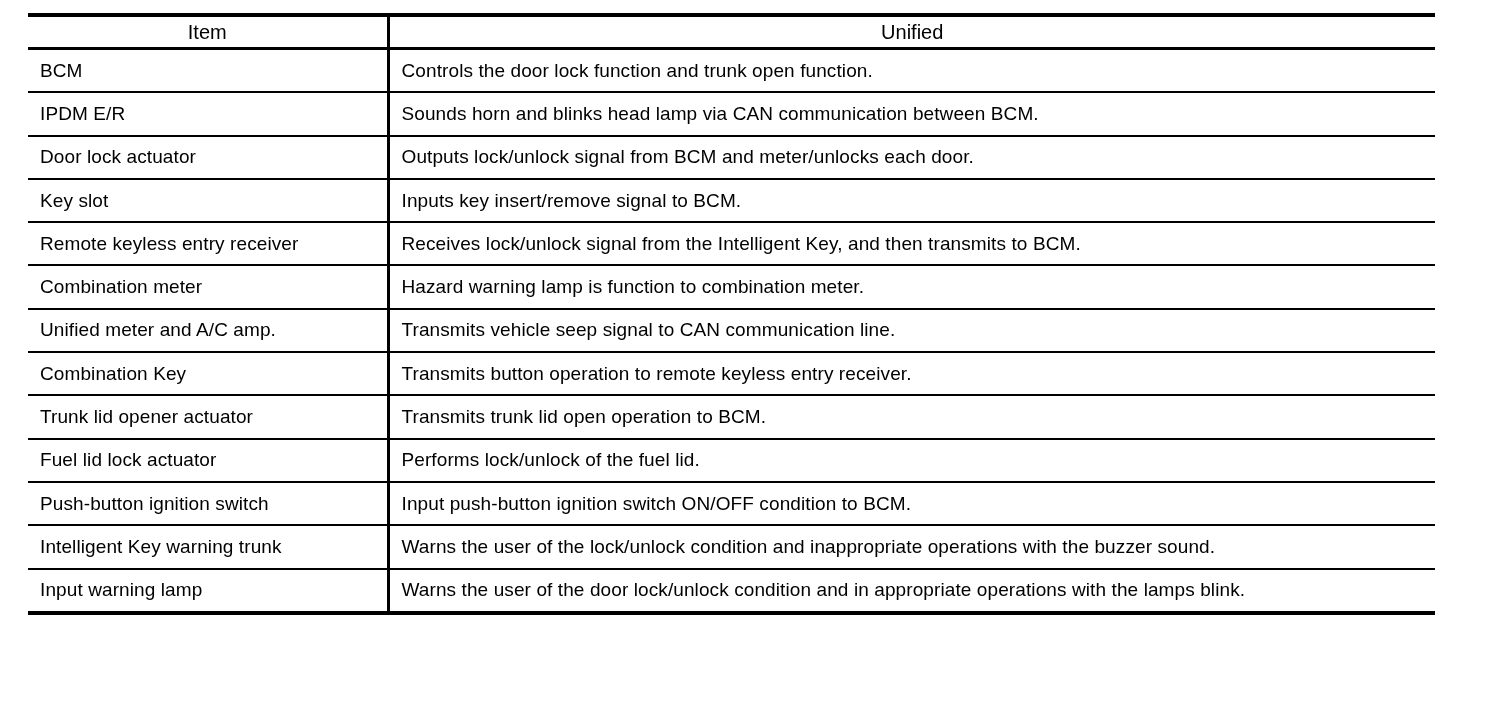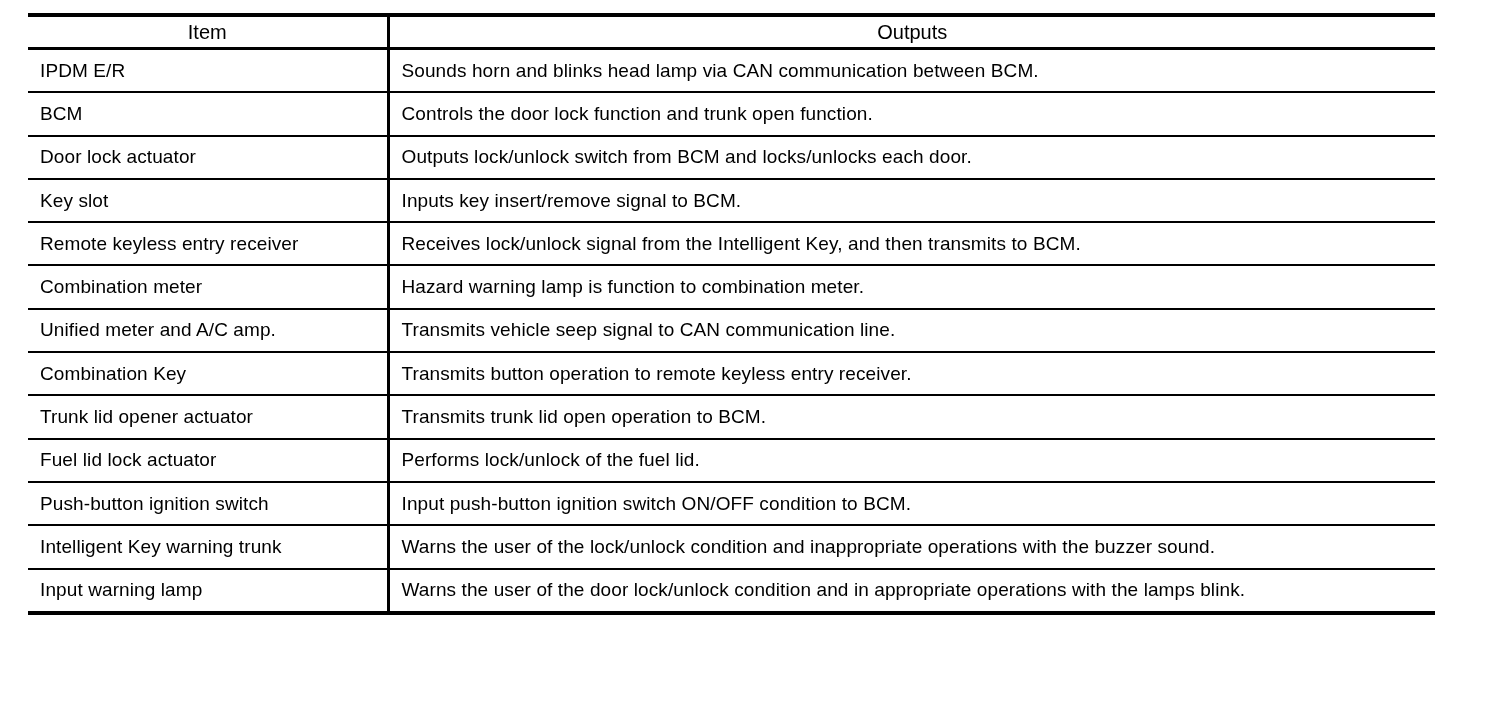--- a/index.html
+++ b/index.html
@@ -58,35 +58,35 @@
 
 <div class="page">
   <table class="spec-table">
     <colgroup>
       <col class="col-item">
       <col class="col-function">
     </colgroup>
     <thead>
       <tr>
         <th>Item</th>
-        <th>Outputs</th>
+        <th>Unified</th>
       </tr>
     </thead>
     <tbody id="table-body">
+        <tr>
+          <td>BCM</td>
+          <td>Controls the door lock function and trunk open function.</td>
+        </tr>
         <tr>
           <td>IPDM E/R</td>
           <td>Sounds horn and blinks head lamp via CAN communication between BCM.</td>
         </tr>
         <tr>
-          <td>BCM</td>
-          <td>Controls the door lock function and trunk open function.</td>
-        </tr>
-        <tr>
           <td>Door lock actuator</td>
-          <td>Outputs lock/unlock switch from BCM and locks/unlocks each door.</td>
+          <td>Outputs lock/unlock signal from BCM and meter/unlocks each door.</td>
         </tr>
         <tr>
           <td>Key slot</td>
           <td>Inputs key insert/remove signal to BCM.</td>
         </tr>
         <tr>
           <td>Remote keyless entry receiver</td>
           <td>Receives lock/unlock signal from the Intelligent Key, and then transmits to BCM.</td>
         </tr>
         <tr>

